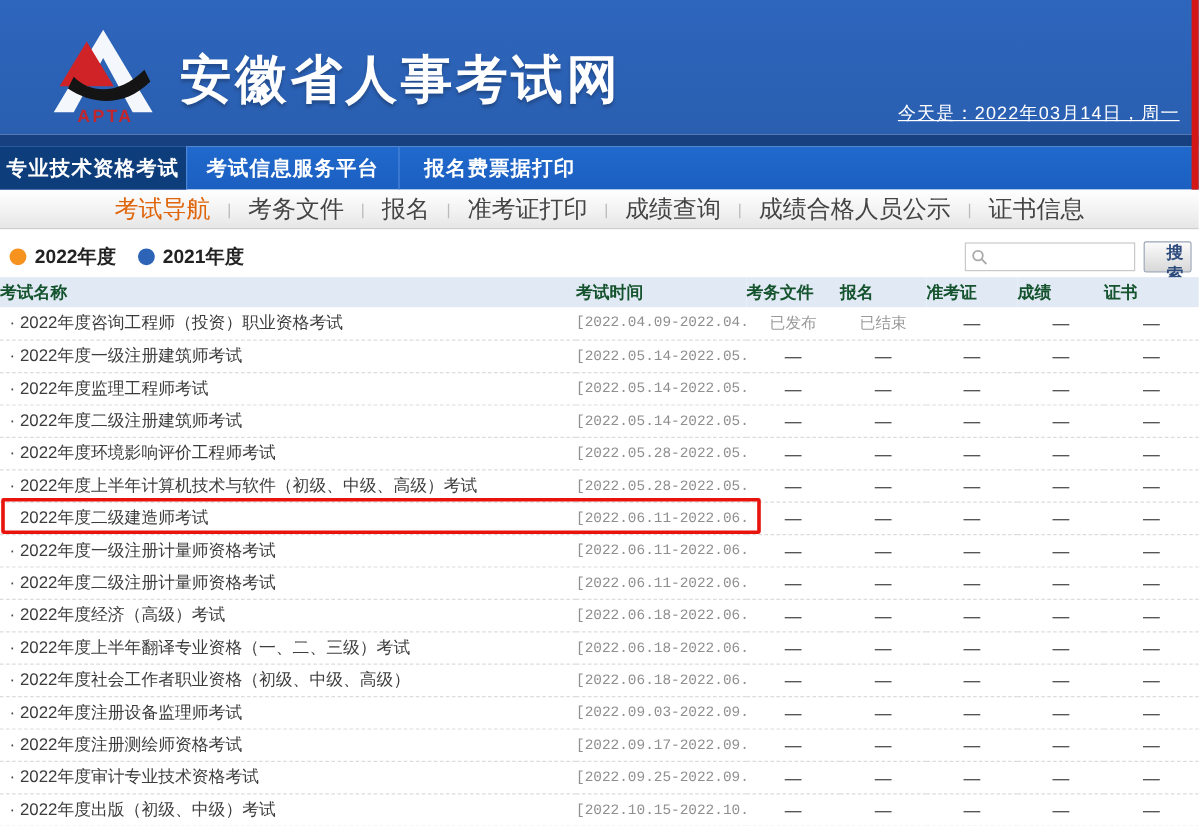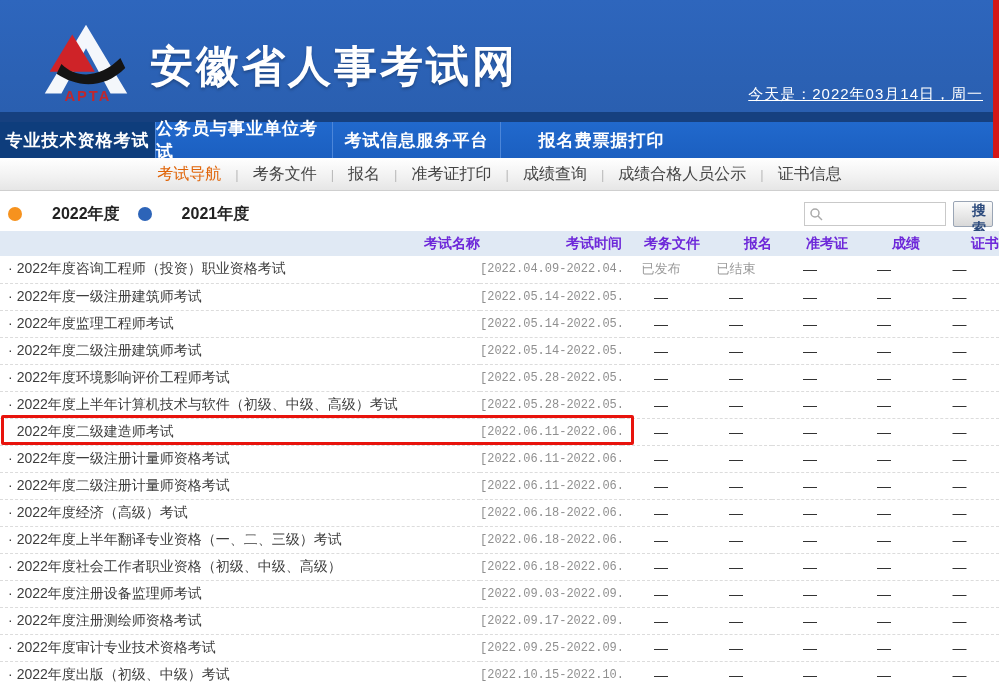--- a/index.html
+++ b/index.html
@@ -31,49 +31,49 @@
   .nav-item:nth-child(3){ width:168px; }
   .nav-item:nth-child(4){ width:202px; }
   .nav-item:nth-child(5){ width:144px; }
   .nav-item:nth-child(6){ width:153px; }
   .nav-item.active { background:#0e3d7c; }
 
   
   .sub-nav { width:999px; height:33px; display:flex; align-items:center;
     justify-content:center; background:linear-gradient(180deg,#ffffff 0%,#f1f1f1 60%,#e6e6e6 100%);
     border-bottom:1px solid #cfcfcf; }
-  .subnav-item { font-size:16px; color:#444; margin:0 14px; cursor:pointer; white-space:nowrap; }
+  .subnav-item { font-size:20px; color:#444; margin:0 14px; cursor:pointer; white-space:nowrap; }
   .subnav-item.active { color:#e0650a; }
   .subnav-sep { color:#bbb; font-size:13px; }
 
   
   .content { width:999px; background:#fff; }
   .filter-row { height:30px; margin-top:8px; padding:0 6px 0 8px;
     display:flex; align-items:center; position:relative; }
-  .year-item { display:flex; align-items:center; margin-right:18px; cursor:pointer;gap:23px; }
+  .year-item { display:flex; align-items:center; margin-right:18px; cursor:pointer; }
   .year-dot { width:14px; height:14px; border-radius:50%; margin-right:7px; }
   .year-label { font-size:16px; font-weight:bold; color:#222; }
   .search-box { position:absolute; right:6px; top:2px; display:flex; align-items:center; }
   .search-input-wrap { position:relative; }
   .search-input { width:142px; height:24px; border:1px solid #c9c9c9; background:#fff;
     padding:0 4px 0 24px; font-size:13px; outline:none; }
   .mag { position:absolute; left:5px; top:5px; }
   .search-btn { width:40px; height:26px; margin-left:7px; cursor:pointer;
     background:linear-gradient(180deg,#fbfbfb 0%,#e8e8e8 55%,#d8d8d8 100%);
     border:1px solid #9aa5b5; color:#2c4a7c; font-size:14px; font-weight:bold;
     letter-spacing:4px; border-radius:2px;padding-left:16px; }
 
   
   .table-wrap { position:relative; margin-top:2px; }
   table { width:999px; border-collapse:collapse; table-layout:fixed; }
   col.c-name { width:480px; } col.c-time { width:142px; }
   col.c-kw { width:78px; } col.c-bm { width:72px; }
   col.c-zkz { width:76px; } col.c-cj { width:72px; } col.c-zs { width:79px; }
   thead th { background:#e0e9f4; height:25px; font-size:14px; font-weight:bold;
-    color:#6d28d9; text-align:right; }
+    color:#14532d; text-align:left; }
   tbody td { height:27px; border-bottom:1px dashed #dcdcdc; font-size:14px;
     color:#3d3d3d; text-align:center; white-space:nowrap; overflow:hidden; }
   td.name { text-align:left; padding-left:8px; cursor:pointer; }
   td.name .bullet { color:#3d3d3d; margin-right:4px; }
   tr.highlighted td.name .bullet { visibility:hidden; }
   td.time { font-family:"Liberation Mono","DejaVu Sans Mono",monospace;
     font-size:12px; color:#8f8f8f; }
   td.status { color:#9a9a9a; font-size:13px; }
   td.status.dash { color:#333; font-size:14px; }
 
@@ -97,23 +97,20 @@
 
 <div class="dark-strip"></div>
 
 <div class="main-nav">
 
 
   <div class="nav-item active">
     <span>专业技术资格考试</span>
   </div>
 
-  <div class="nav-item">
-    <span>公务员与事业单位考试</span>
-  </div>
 
   <div class="nav-item">
     <span>考试信息服务平台</span>
   </div>
 
   <div class="nav-item">
     <span>报名费票据打印</span>
   </div>
 </div>
 

